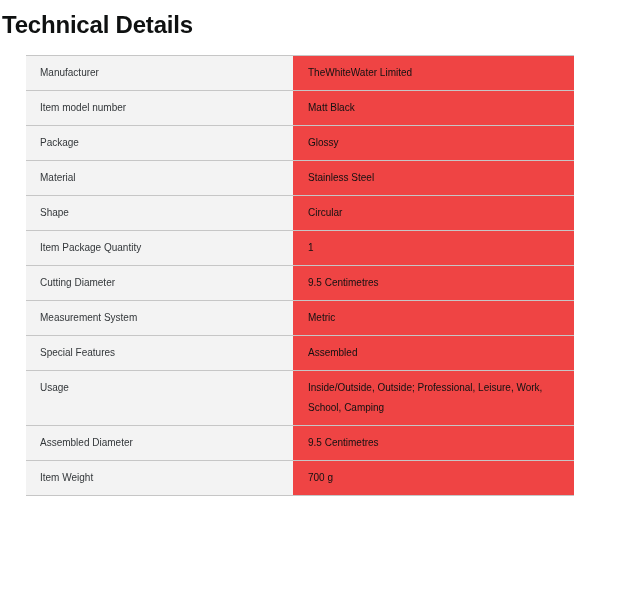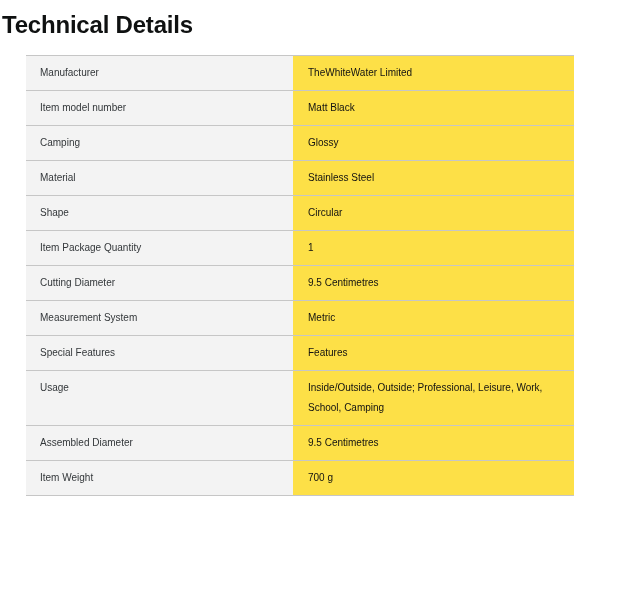--- a/index.html
+++ b/index.html
@@ -41,21 +41,21 @@
     border-bottom: 1px solid #c6c6c6;
   }
   table.tech-details th {
     width: 239px;
     background: #f3f3f3;
     font-weight: 400;
     color: #33373a;
     padding: 7px 14px;
   }
   table.tech-details td {
-    background: #fde047;
+    background: #ef4444;
     color: #111111;
     padding: 7px 12px 7px 15px;
   }
 </style>
 </head>
 <body>
 
 <div>
   <h2 class="page-title">Technical Details</h2>
 
@@ -63,21 +63,21 @@
     <tbody>
       <tr>
         <th>Manufacturer</th>
         <td>TheWhiteWater Limited</td>
       </tr>
       <tr>
         <th>Item model number</th>
         <td>Matt Black</td>
       </tr>
       <tr>
-        <th>Camping</th>
+        <th>Package</th>
         <td>Glossy</td>
       </tr>
       <tr>
         <th>Material</th>
         <td>Stainless Steel</td>
       </tr>
       <tr>
         <th>Shape</th>
         <td>Circular</td>
       </tr>
@@ -88,21 +88,21 @@
       <tr>
         <th>Cutting Diameter</th>
         <td>9.5 Centimetres</td>
       </tr>
       <tr>
         <th>Measurement System</th>
         <td>Metric</td>
       </tr>
       <tr>
         <th>Special Features</th>
-        <td>Features</td>
+        <td>Assembled</td>
       </tr>
       <tr>
         <th>Usage</th>
         <td>Inside/Outside, Outside; Professional, Leisure, Work, School, Camping</td>
       </tr>
       <tr>
         <th>Assembled Diameter</th>
         <td>9.5 Centimetres</td>
       </tr>
       <tr>

